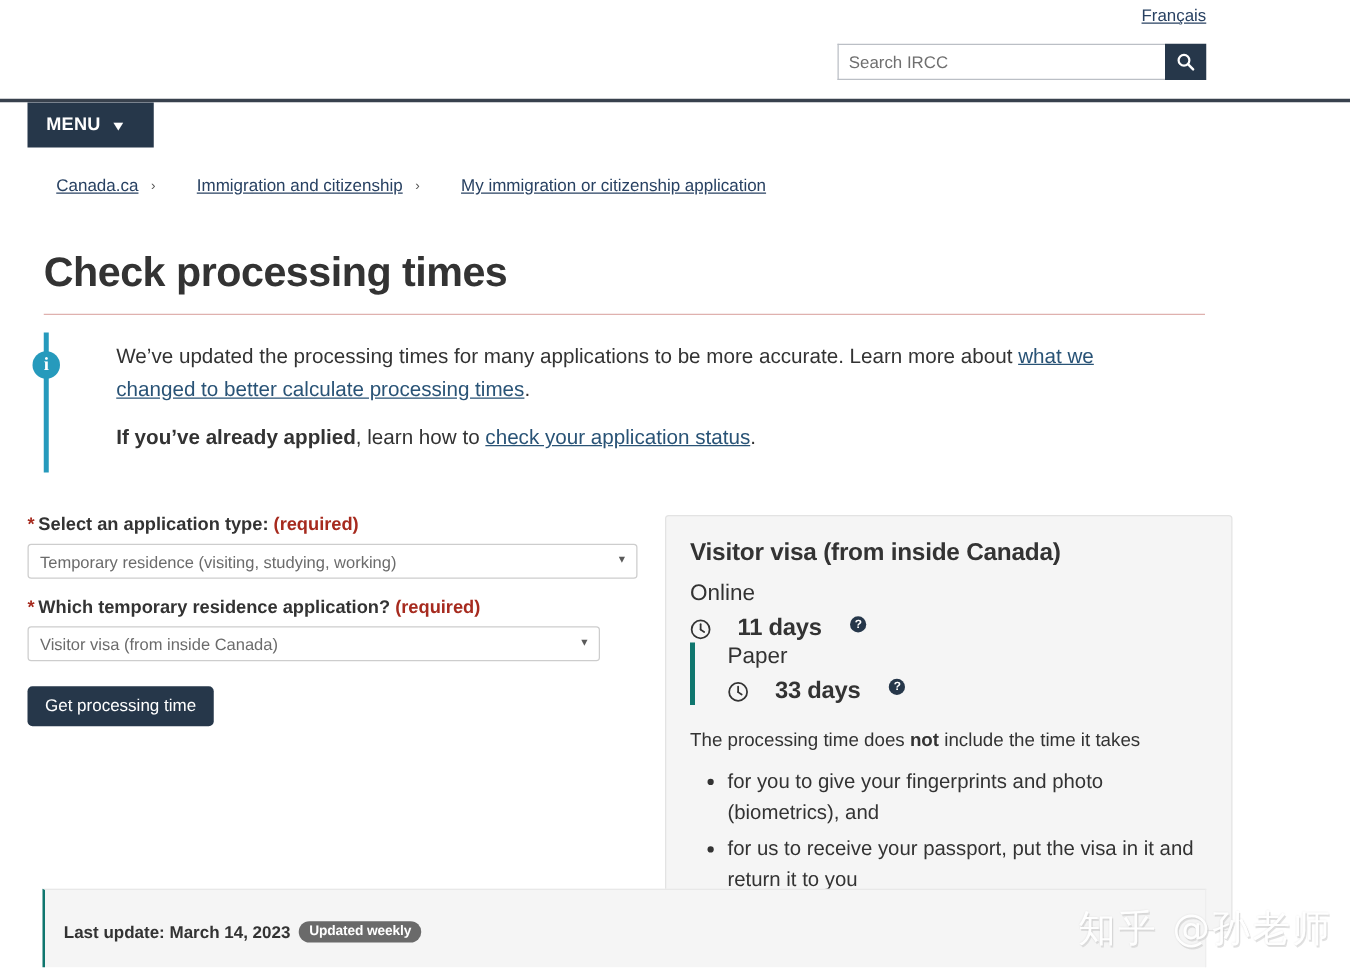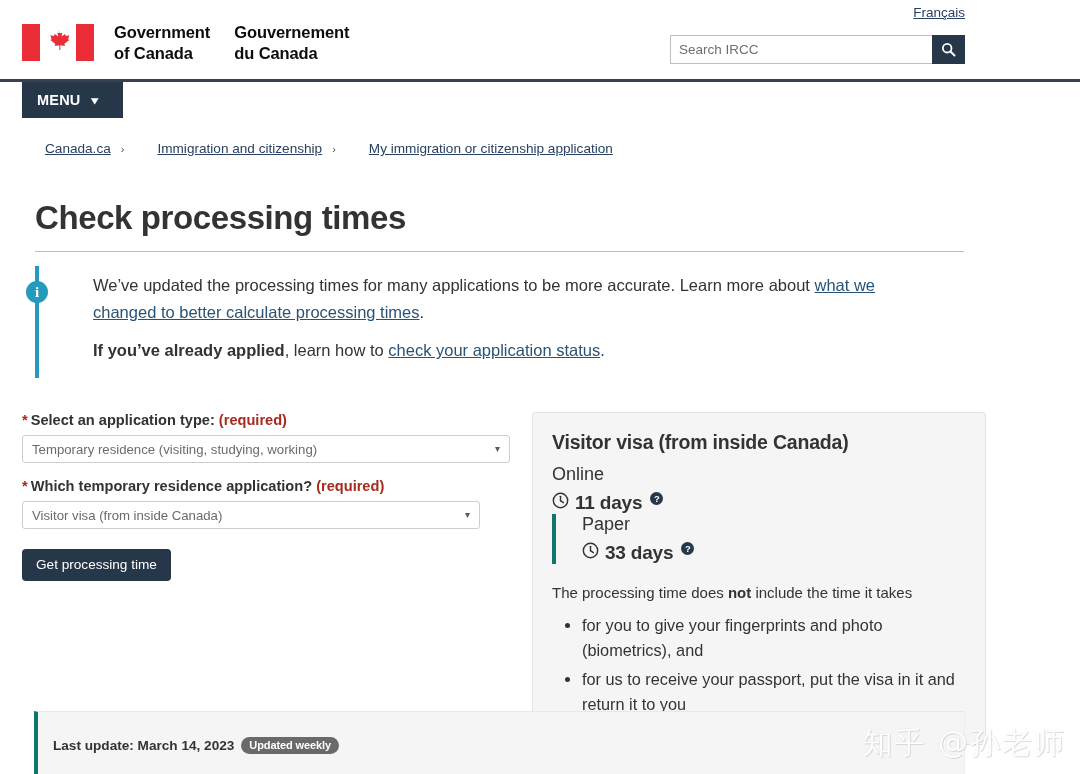--- a/index.html
+++ b/index.html
@@ -299,21 +299,22 @@
     width: 50%;
   }
   .time-mode {
     font-size: 18px;
     color: #333333;
     margin-bottom: 7px;
     font-weight: 400;
   }
   .time-value-row {
     display: flex;
-    gap: 6px;
+    align-items: center;
+    gap: 21px;
   }
   .clock-icon { flex: none; }
   .time-value {
     font-size: 19px;
     font-weight: 700;
     color: #333333;
     letter-spacing: -0.2px;
   }
   .help-icon {
     width: 13px;
@@ -350,21 +351,21 @@
 
   
   #last-update-band {
     position: absolute;
     left: 34px;
     top: 711px;
     width: 931px;
     height: 63px;
     background: #f5f5f5;
     border-top: 1px solid #e8e8e8;
-    border-left: 4px solid #0f766e;
+    border-left: 2px solid #0f766e;
     border-right: 1px solid #eeeeee;
   }
   #last-update-text {
     position: absolute;
     left: 15px;
     top: 25px;
     font-size: 13.6px;
     font-weight: 700;
     color: #333333;
     display: flex;
@@ -395,32 +396,20 @@
     opacity: 0.95;
     pointer-events: none;
     white-space: nowrap;
   }
 </style>
 </head>
 <body>
 
 <header id="site-header">
 
-  <div id="brand">
-    <svg id="flag" viewBox="0 0 72 37">
-      <rect x="0" y="0" width="18" height="37" fill="#ea2d37"></rect>
-      <rect x="18" y="0" width="36" height="37" fill="#ffffff"></rect>
-      <rect x="54" y="0" width="18" height="37" fill="#ea2d37"></rect>
-      <path fill="#ea2d37" d="M36 5.2l2.1 4.1 2.3-0.5-0.8 3.6 3.3-2.4 1.0 2.1 3.4-0.9-1.2 4.0 1.2 0.9-5.0 4.0 0.8 2.0-4.8-0.8 0.1 4.6h-1.1l0.1-4.6-4.8 0.8 0.8-2.0-5.0-4.0 1.2-0.9-1.2-4.0 3.4 0.9 1.0-2.1 3.3 2.4-0.8-3.6 2.3 0.5z"></path>
-    </svg>
-    <div class="brand-text" id="brand-en">Government
-of Canada</div>
-    <div class="brand-text" id="brand-fr">Gouvernement
-du Canada</div>
-  </div>
 
   <a id="lang-toggle">Français</a>
 
   <div id="search-area">
     <input id="search-input" type="text" placeholder="Search IRCC" style="">
     <button id="search-button">
       <svg width="15" height="15" viewBox="0 0 16 16">
         <circle cx="6.6" cy="6.6" r="4.6" fill="none" stroke="#ffffff" stroke-width="1.9"></circle>
         <line x1="10.2" y1="10.2" x2="14.4" y2="14.4" stroke="#ffffff" stroke-width="2.1" stroke-linecap="round"></line>
       </svg>

